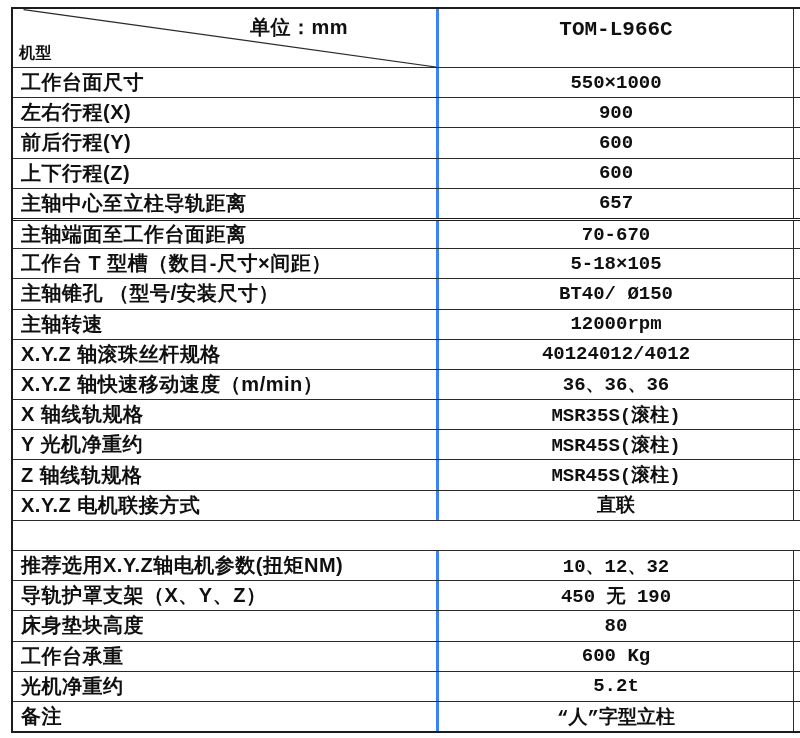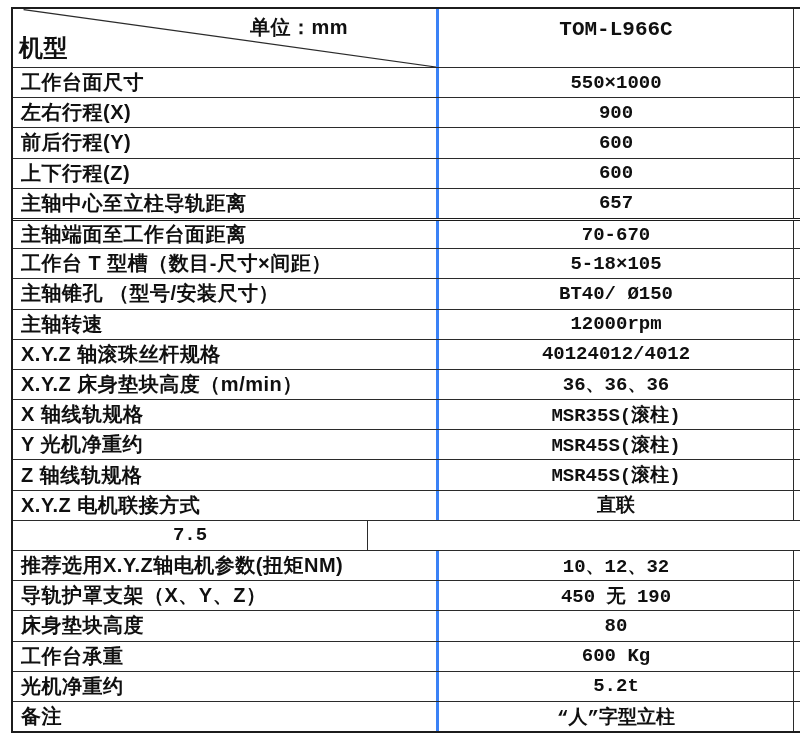--- a/index.html
+++ b/index.html
@@ -81,21 +81,21 @@
     position: absolute;
     top: 5px;
     right: 88px;
     font-size: 20px;
     font-weight: bold;
   }
   .model-label {
     position: absolute;
     left: 6px;
     bottom: 3px;
-    font-size: 24px;
+    font-size: 16px;
     font-weight: bold;
   }
   .header .value-cell {
     align-items: flex-start;
     padding-top: 9px;
     font-size: 21px;
   }
 </style>
 </head>
 <body>
@@ -168,21 +168,21 @@
     <div class="cell extra-cell"></div>
   </div>
 
   <div class="row">
     <div class="cell label-cell">X.Y.Z 轴滚珠丝杆规格</div>
     <div class="cell value-cell">40124012/4012</div>
     <div class="cell extra-cell"></div>
   </div>
 
   <div class="row">
-    <div class="cell label-cell">X.Y.Z 床身垫块高度（m/min）</div>
+    <div class="cell label-cell">X.Y.Z 轴快速移动速度（m/min）</div>
     <div class="cell value-cell">36、36、36</div>
     <div class="cell extra-cell"></div>
   </div>
 
   <div class="row">
     <div class="cell label-cell">X 轴线轨规格</div>
     <div class="cell value-cell">MSR35S(滚柱)</div>
     <div class="cell extra-cell"></div>
   </div>
 
@@ -198,21 +198,20 @@
     <div class="cell extra-cell"></div>
   </div>
 
   <div class="row">
     <div class="cell label-cell">X.Y.Z 电机联接方式</div>
     <div class="cell value-cell">直联</div>
     <div class="cell extra-cell"></div>
   </div>
 
   <div class="row">
-    <div class="cell value-cell">7.5</div>
     <div class="cell extra-cell"></div>
   </div>
 
   <div class="row">
     <div class="cell label-cell">推荐选用X.Y.Z轴电机参数(扭矩NM)</div>
     <div class="cell value-cell">10、12、32</div>
     <div class="cell extra-cell"></div>
   </div>
 
   <div class="row">

